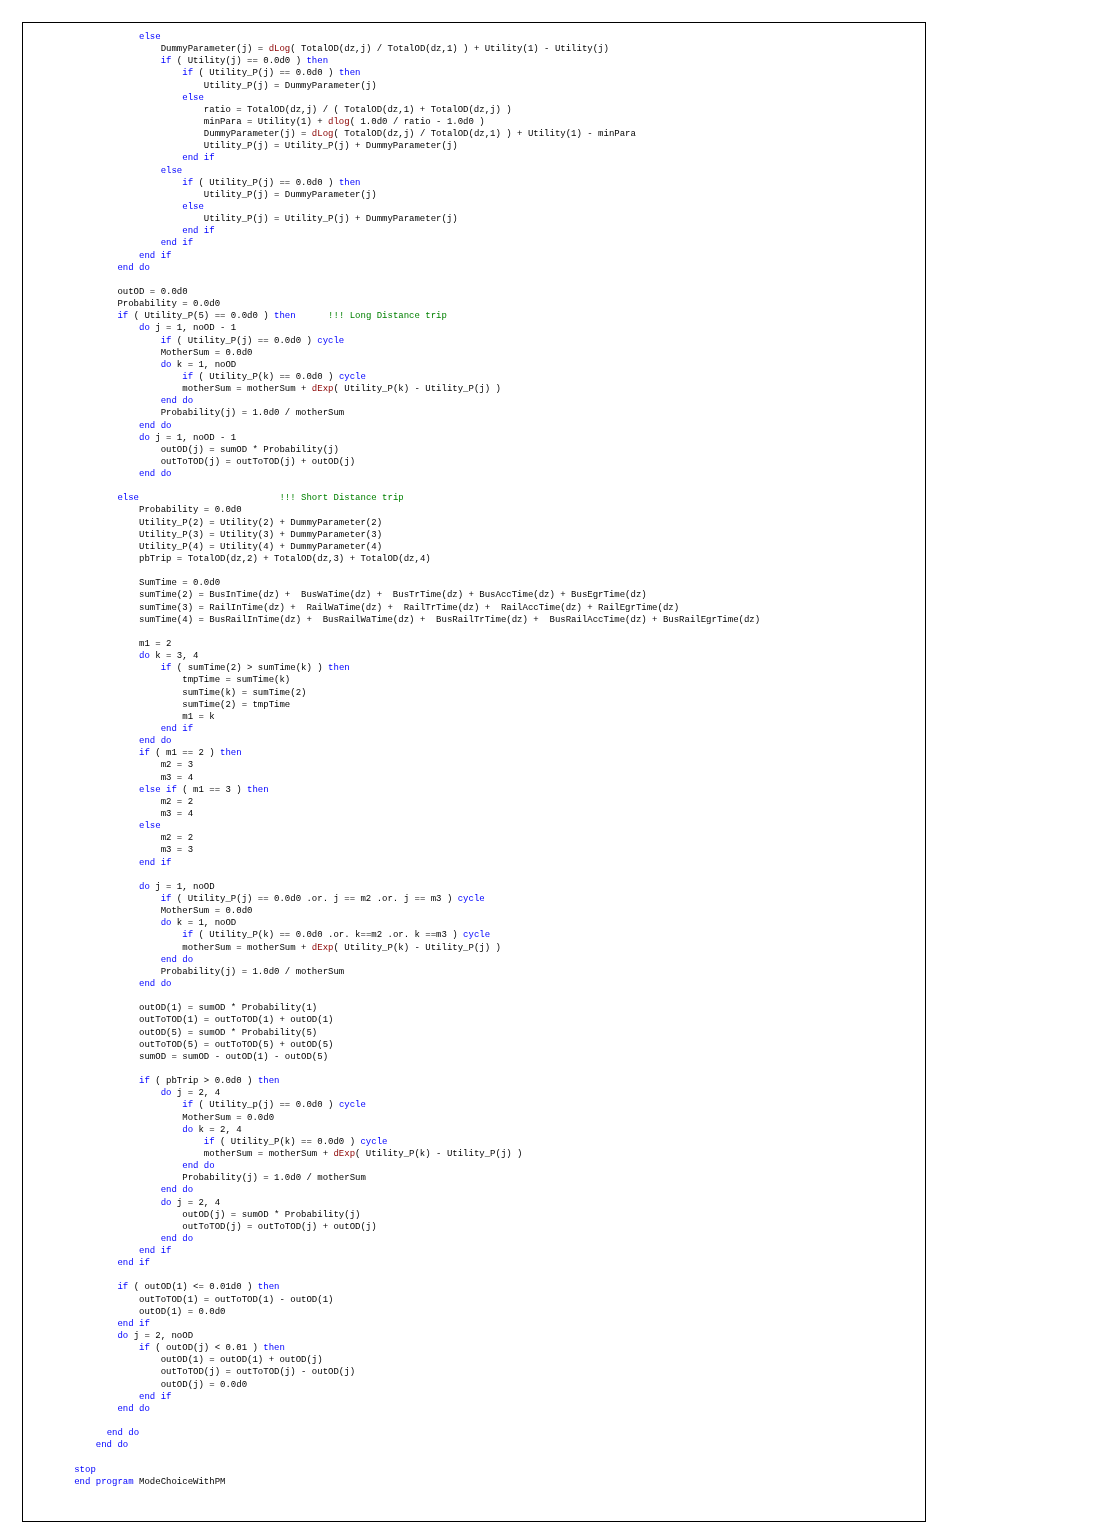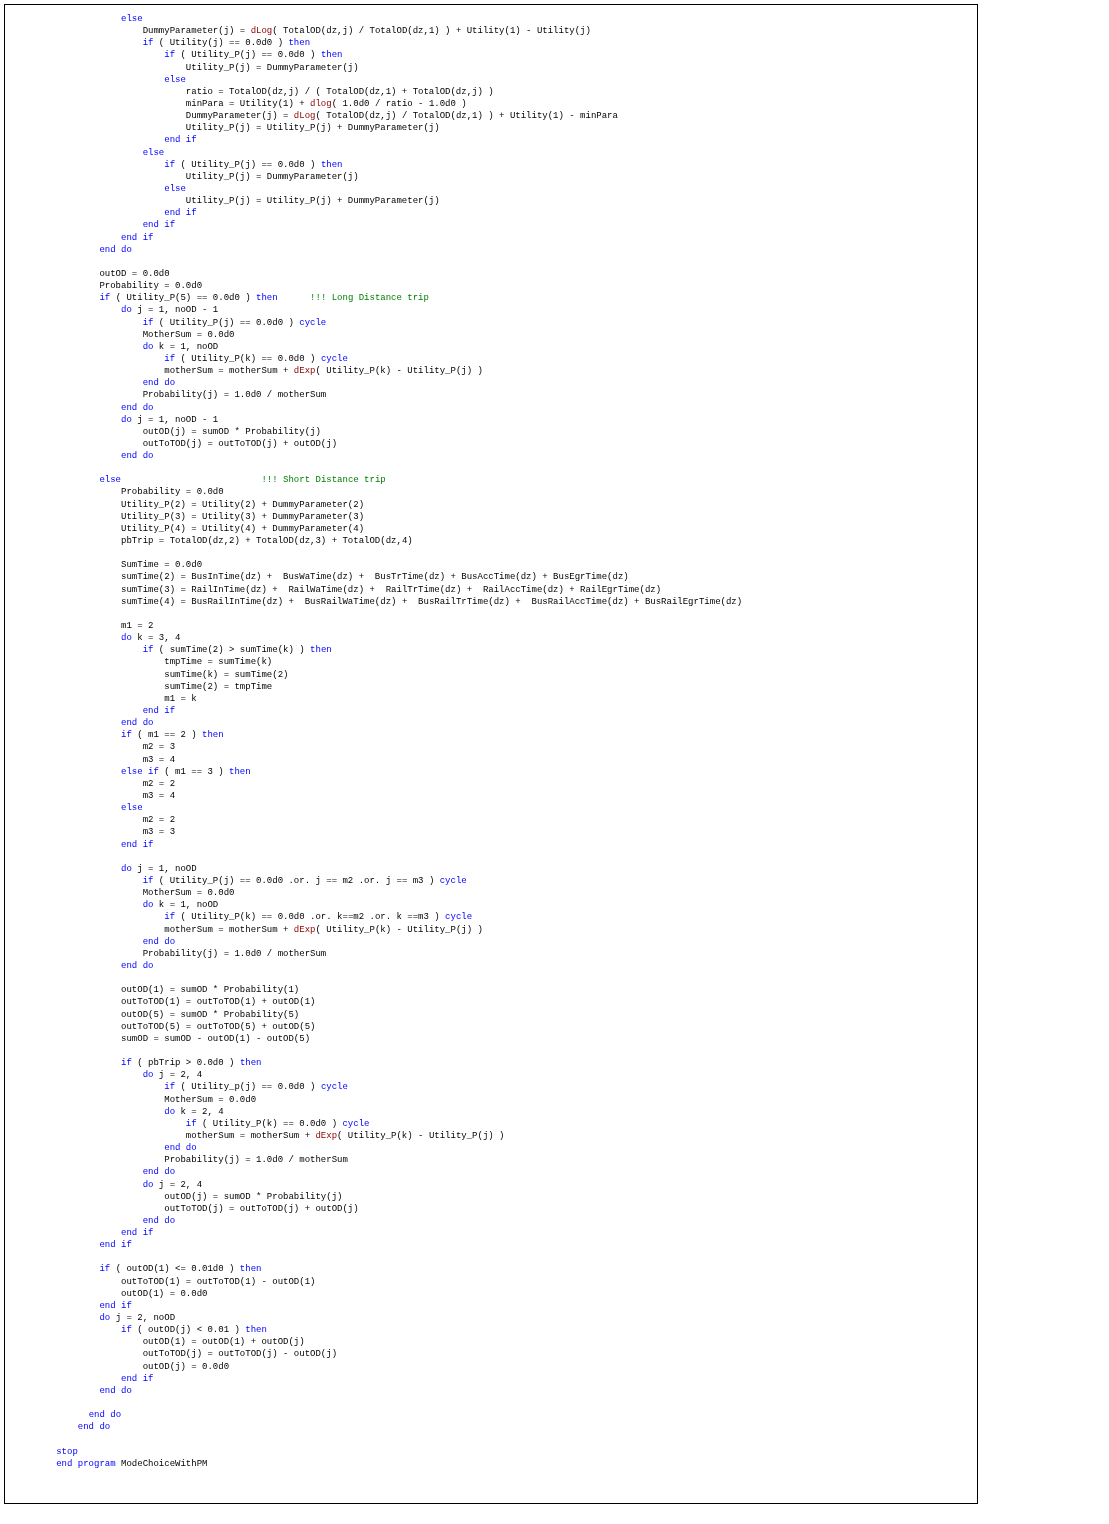--- a/index.html
+++ b/index.html
@@ -6,23 +6,23 @@
     margin: 0;
     padding: 0;
     background: #ffffff;
     font-family: "Consolas", "Courier New", monospace;
     font-size: 9px;
     line-height: 1.35;
     color: #000000;
   }
   .page {
     border: 1px solid #000;
-    margin: 4px;
+    margin: 22px;
     padding: 8px 8px 8px 8px;
-    width: 974px;
+    width: 904px;
     box-sizing: border-box;
     min-height: 1500px;
     white-space: pre;
   }
   .kw { color: #0000ff; }     
   .fn { color: #8b0000; }     
   .cm { color: #008000; }     
   .row { display: block; }
 </style>
 </head>

